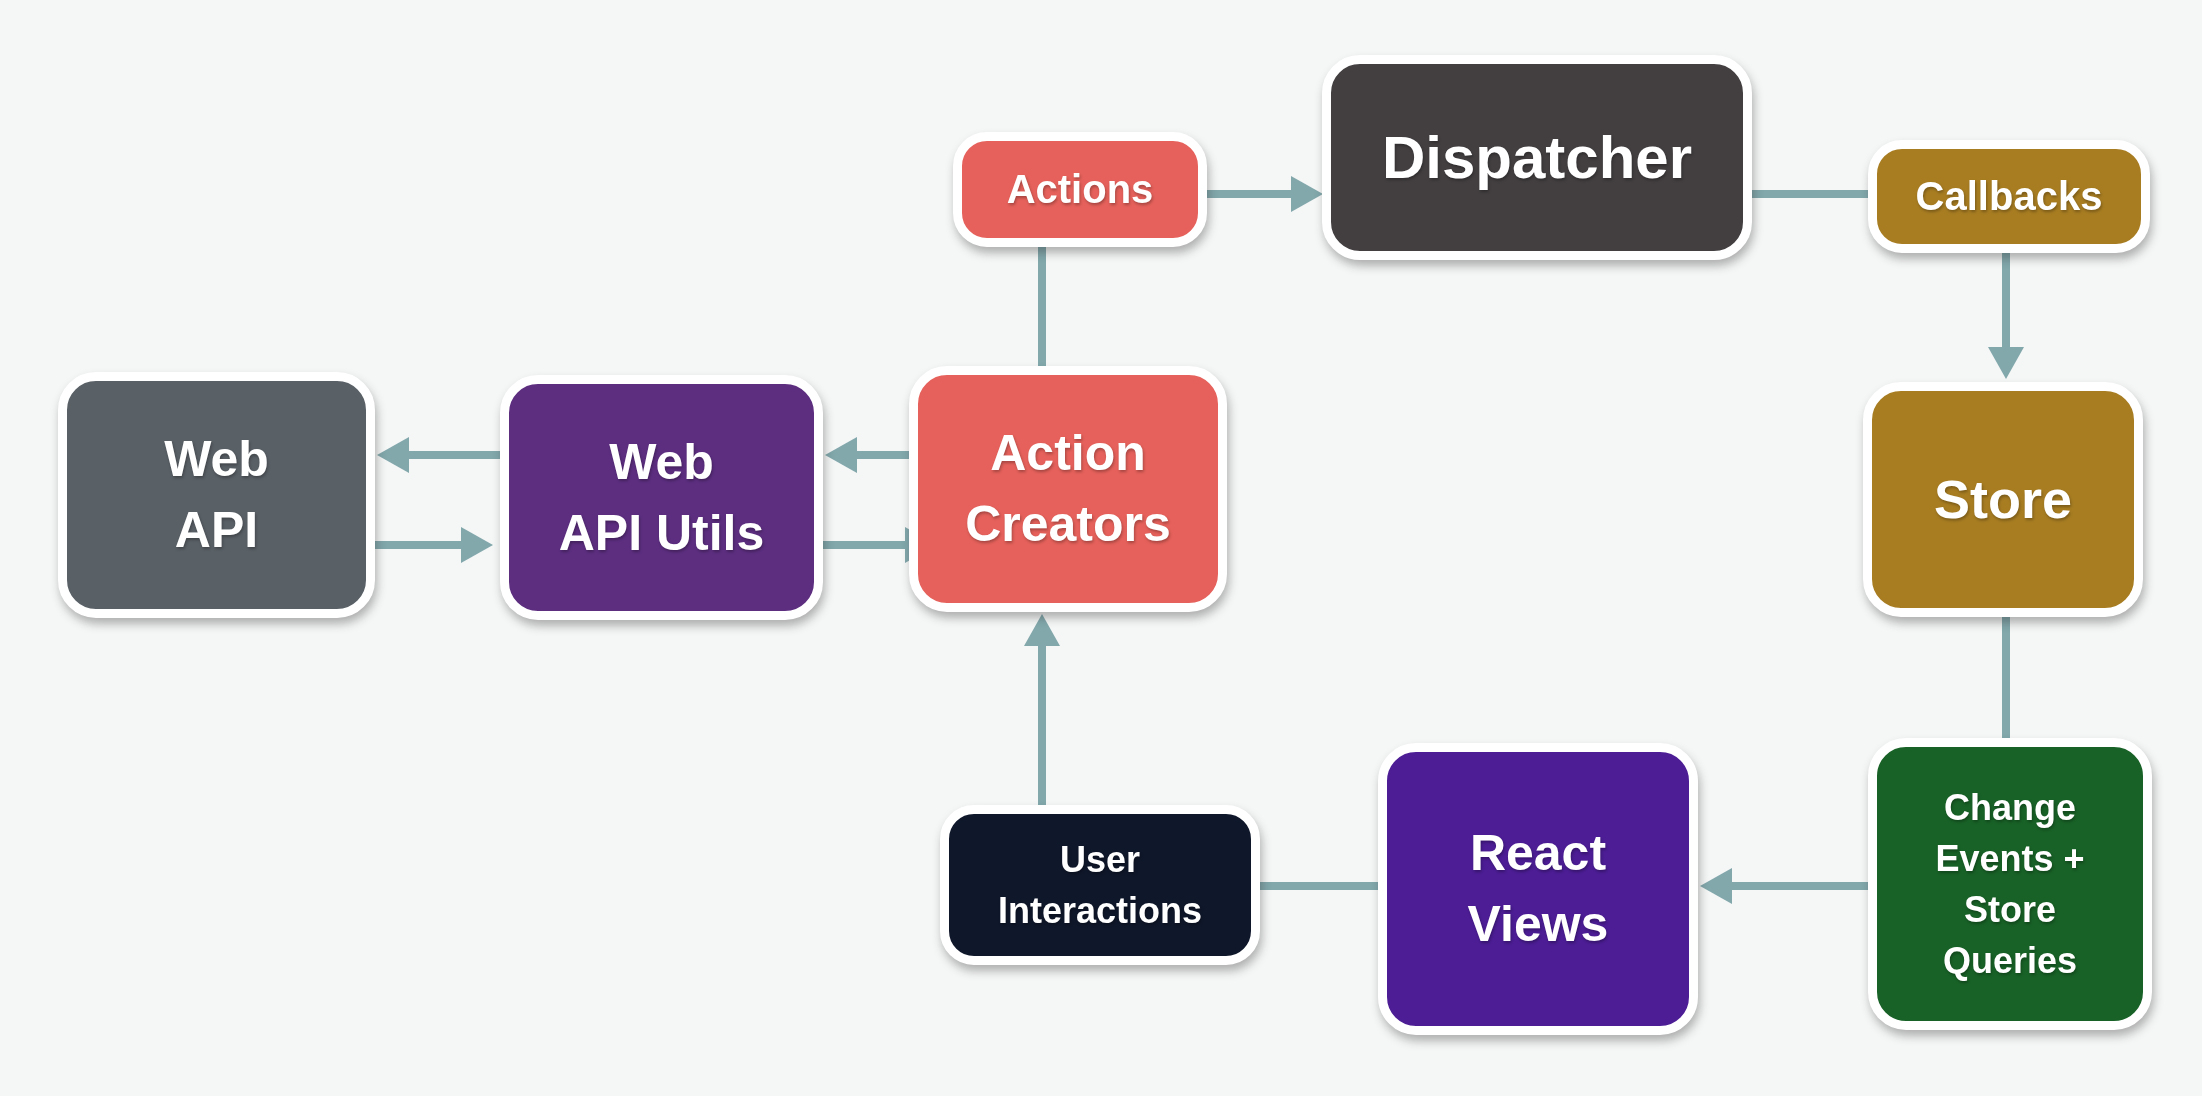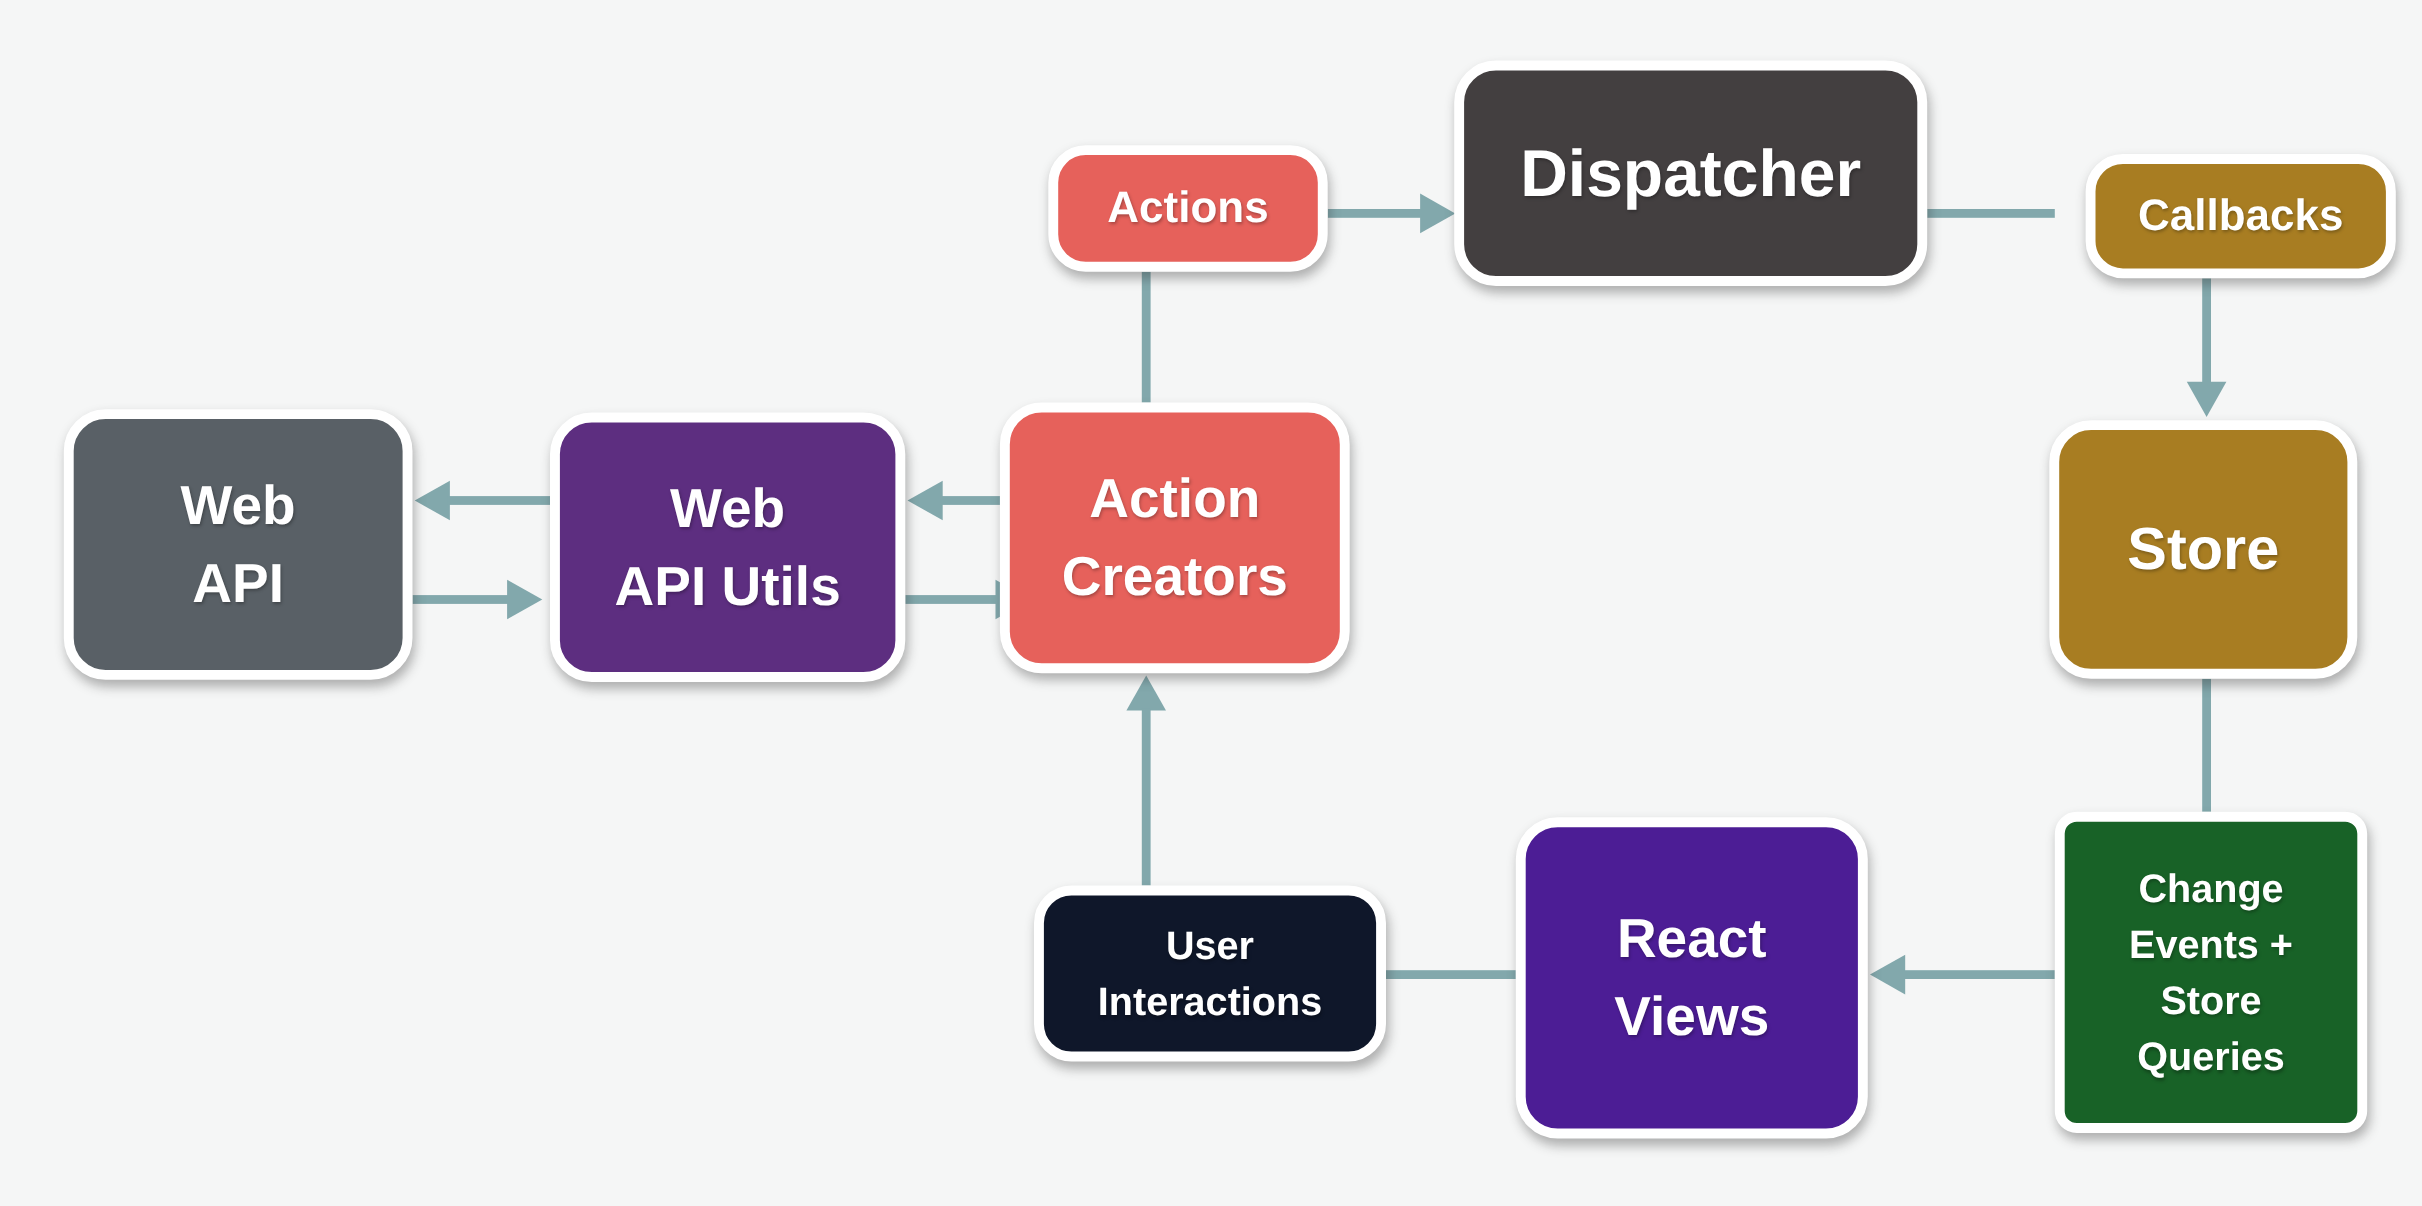--- a/index.html
+++ b/index.html
@@ -34,23 +34,23 @@
     line-height: 1.42;
     text-shadow: 1px 2px 3px rgba(0,0,0,0.28);
   }
   .node-small { border-radius: 34px; }
 
   #node-web-api           { left: 58px;   top: 372px; width: 317px; height: 246px; }
   #node-web-api-utils     { left: 500px;  top: 375px; width: 323px; height: 245px; }
   #node-action-creators   { left: 909px;  top: 366px; width: 318px; height: 246px; }
   #node-actions           { left: 953px;  top: 132px; width: 254px; height: 115px; }
   #node-dispatcher        { left: 1322px; top: 55px;  width: 430px; height: 205px; }
-  #node-callbacks         { left: 1868px; top: 140px; width: 282px; height: 113px; margin-left: 28px; }
+  #node-callbacks         { left: 1868px; top: 140px; width: 282px; height: 113px; }
   #node-store             { left: 1863px; top: 382px; width: 280px; height: 235px; }
-  #node-change-events     { left: 1868px; top: 738px; width: 284px; height: 292px; border-radius: 20px; }
+  #node-change-events     { left: 1868px; top: 738px; width: 284px; height: 292px; }
   #node-react-views       { left: 1378px; top: 743px; width: 320px; height: 292px; }
   #node-user-interactions { left: 940px;  top: 805px; width: 320px; height: 160px; }
 
   #node-dispatcher        .label { font-size: 60px; }
   #node-store             .label { font-size: 54px; }
   #node-web-api           .label,
   #node-web-api-utils     .label,
   #node-action-creators   .label,
   #node-react-views       .label { font-size: 50px; }
   #node-actions           .label,

